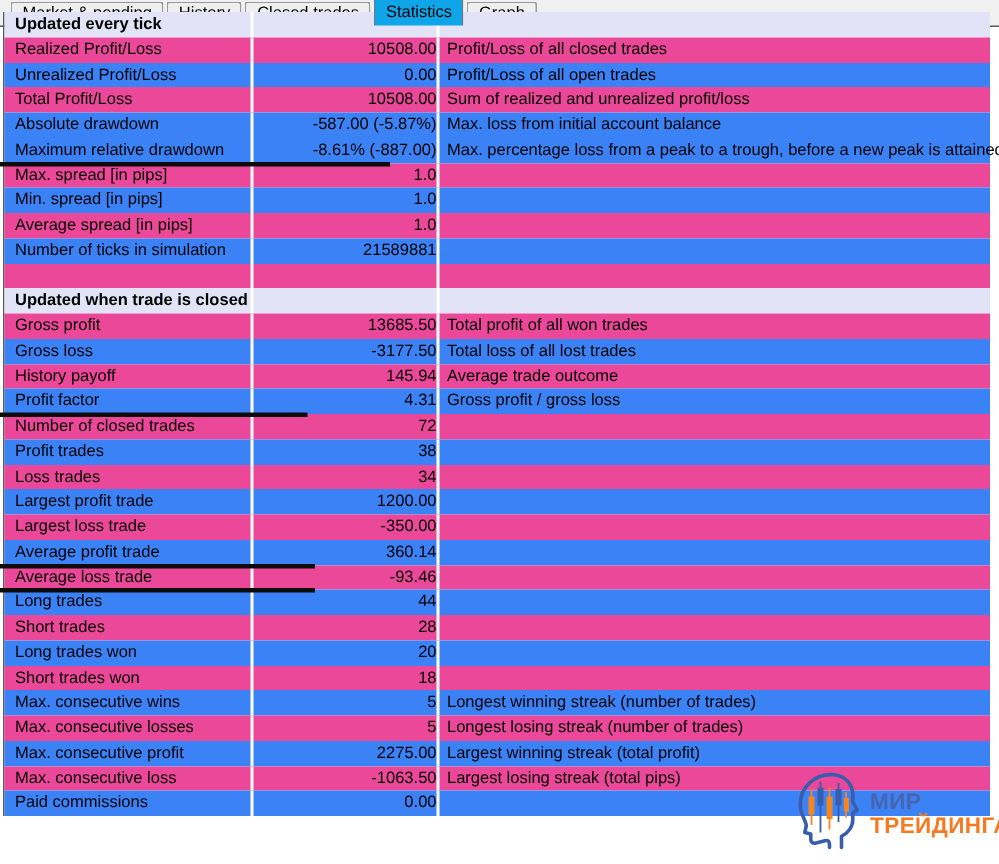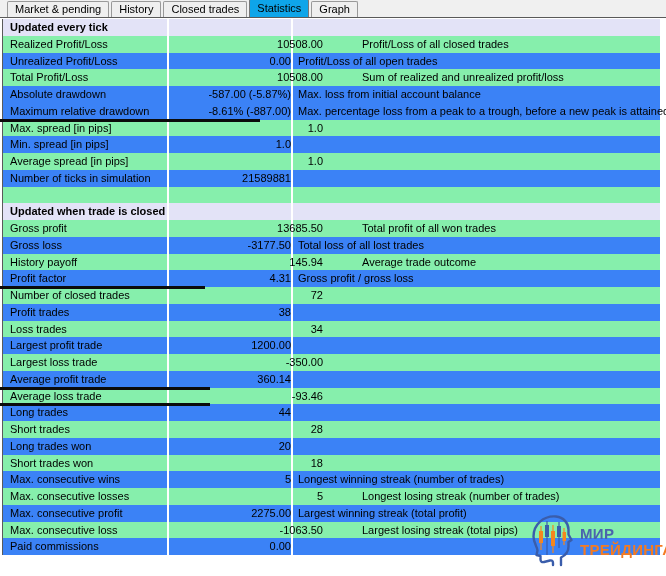--- a/index.html
+++ b/index.html
@@ -17,28 +17,28 @@
     height:15px;line-height:15px;padding:0 7px;margin-right:2px;
     background:#efefef;border:1px solid #999;border-bottom:none;
     border-radius:2px 2px 0 0;white-space:nowrap;cursor:default;
   }
   .tab.selected{
     background:#0ea5e9;border-color:#777;height:17px;line-height:17px;
     position:relative;z-index:2;
   }
   
   .table{
-    position:absolute;left:2px;top:19px;width:658px;
+    position:absolute;left:2px;top:8px;width:658px;
     border-left:1px solid #5a5a5a;box-sizing:border-box;
   }
   .row{
     position:relative;display:flex;height:16.75px;line-height:16.75px;
     white-space:nowrap;background:#3b82f6;
   }
-  .row.alt{background:#86efac;gap:32px;}
+  .row.alt{background:#ec4899;}
   .row.header{background:#e3e3f7;font-weight:bold;}
   
   .row::before,.row::after{
     content:"";position:absolute;top:0;bottom:0;width:2px;background:#ffffff;z-index:0;
   }
   .row::before{left:164px;}
   .row::after{left:288px;}
   .cell{position:relative;z-index:1;overflow:visible;}
   .c1{width:164px;padding-left:7px;box-sizing:border-box;flex:0 0 auto;}
   .c2{width:124px;padding-left:9px;box-sizing:border-box;flex:0 0 auto;text-align:right;}

